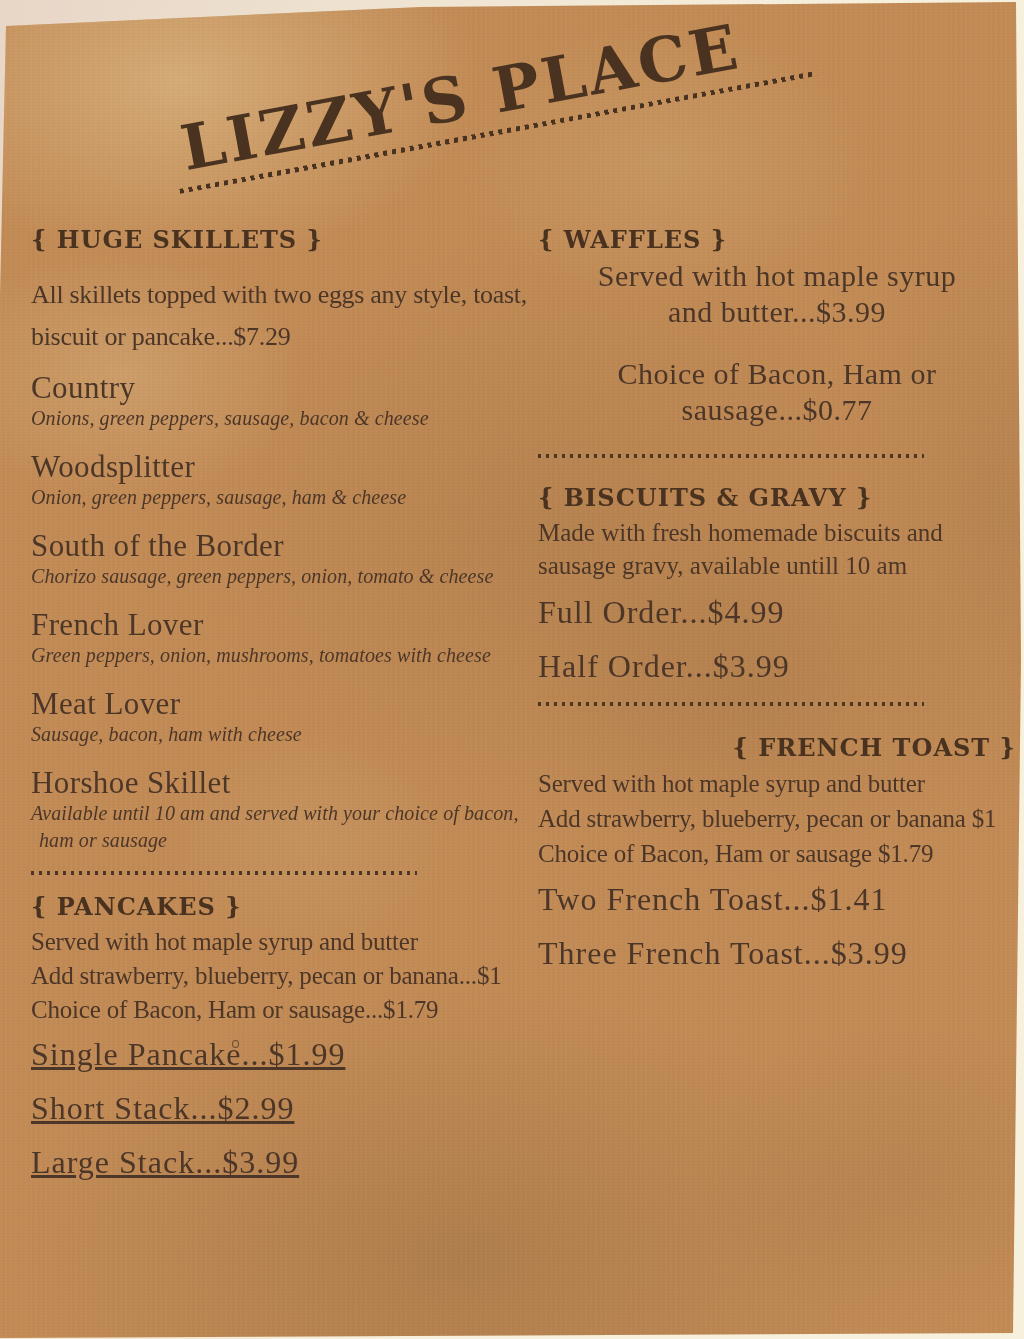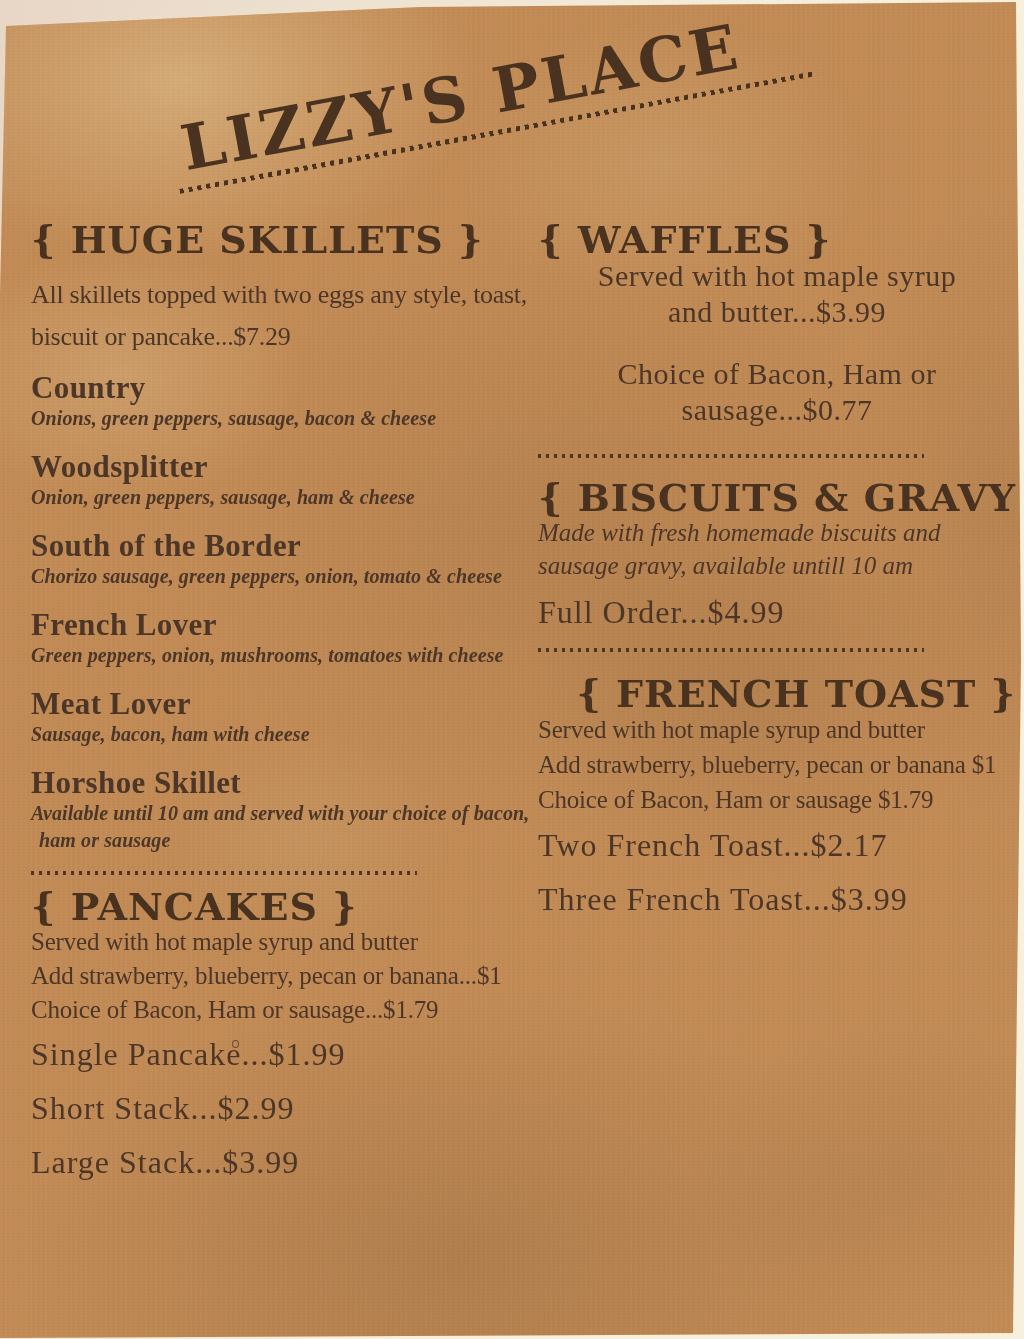--- a/index.html
+++ b/index.html
@@ -51,35 +51,35 @@
     background:repeating-linear-gradient(to right, var(--heading) 0 4px, transparent 4px 9px);
   }
 
   
   .col{position:absolute; top:222px;}
   .col-left{left:31px; width:500px;}
   .col-right{left:538px; width:478px;}
 
   h2.sec{
     font-family:"DejaVu Serif", serif; font-weight:700;
-    font-size:38px; line-height:36px; letter-spacing:1px;
+    font-size:24px; line-height:36px; letter-spacing:1px;
     color:var(--heading); margin:0; white-space:nowrap;
   }
   .sk-h{margin-bottom:14px;}
   .pk-h{margin-bottom:8px;}
   .wf-h{margin-bottom:16px;}
   .bg-h{margin-bottom:10px;}
   .ft-h{margin-bottom:8px;text-align:right;}
 
   .line{display:block; white-space:nowrap;}
 
   .sk-intro{margin:16px 0 12px;}
   .sk-intro .line{font-size:26px; line-height:42px; letter-spacing:-0.3px;}
 
-  .item{margin-bottom:17px;font-weight:bold;}
+  .item{margin-bottom:17px;}
   .item-name{font-size:31px; line-height:35px; letter-spacing:0.4px;}
   .item-desc{font-style:italic; font-size:20px; line-height:27px; letter-spacing:0.1px;}
   .item-desc .line{white-space:nowrap;}
   .indent{padding-left:8px;}
 
   .dotted{
     height:4px; width:386px;
     background:repeating-linear-gradient(to right, var(--ink) 0 3px, transparent 3px 8px);
   }
   .dv-left{margin:8px 0 14px;}
@@ -88,24 +88,24 @@
 
   .notes{margin:0 0 10px;}
   .notes .line{font-size:25px; line-height:34px; letter-spacing:-0.2px;}
   .ft-notes .line{line-height:35px;}
   .pk-notes{margin-bottom:10px;}
 
   .para{margin:0 0 26px;}
   .para .line{font-size:30px; line-height:36px; letter-spacing:0.5px;text-align:center;}
 
   .price{font-size:32px; line-height:36px; letter-spacing:1px; margin-bottom:18px; white-space:nowrap;}
-  .pk-price{line-height:35px; margin-bottom:19px;}
+  .pk-price{line-height:35px; margin-bottom:19px;text-decoration:underline;}
 
   .bg-intro{margin:0 0 12px;}
-  .bg-intro .line{font-size:25px; line-height:33px;font-style:italic;}
+  .bg-intro .line{font-size:25px; line-height:33px;}
 
   .speck{
     position:absolute; left:232px; top:1040px; width:5px; height:6px;
     border:1.6px solid rgba(76,54,40,.75); border-radius:50%;
   }
 </style>
 </head>
 <body>
 
 <div class="stage">
@@ -187,31 +187,32 @@
 
       <div class="dotted dv-r1"></div>
 
       <section>
         <h2 class="sec bg-h">{ BISCUITS &amp; GRAVY }</h2>
         <p class="bg-intro">
           <span class="line">Made with fresh homemade biscuits and</span>
           <span class="line">sausage gravy, available untill 10 am</span>
         </p>
         <div class="price">Full Order...$4.99</div>
+        <div class="price">Half Order...$3.99</div>
       </section>
 
       <div class="dotted dv-r2"></div>
 
       <section>
         <h2 class="sec ft-h">{ FRENCH TOAST }</h2>
         <p class="notes ft-notes">
           <span class="line">Served with hot maple syrup and butter</span>
           <span class="line">Add strawberry, blueberry, pecan or banana $1</span>
           <span class="line">Choice of Bacon, Ham or sausage $1.79</span>
         </p>
-        <div class="price">Two French Toast...$2.17</div>
+        <div class="price">Two French Toast...$1.41</div>
         <div class="price">Three French Toast...$3.99</div>
       </section>
     </div>
 
     <span class="speck"></span>
   </div>
 </div>
 
 </body></html>

